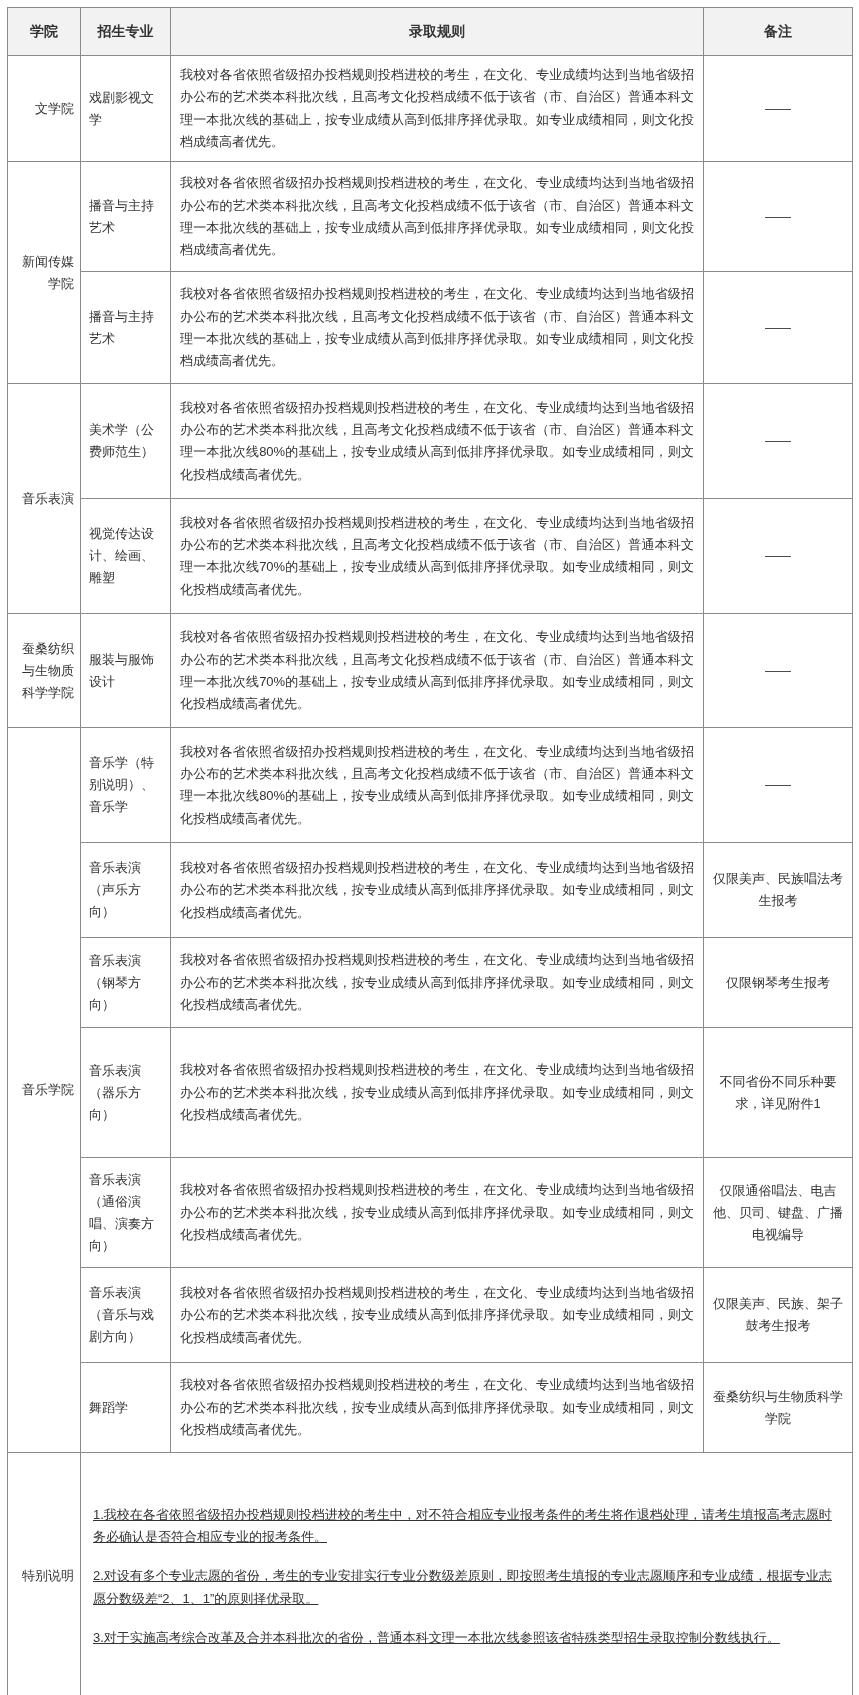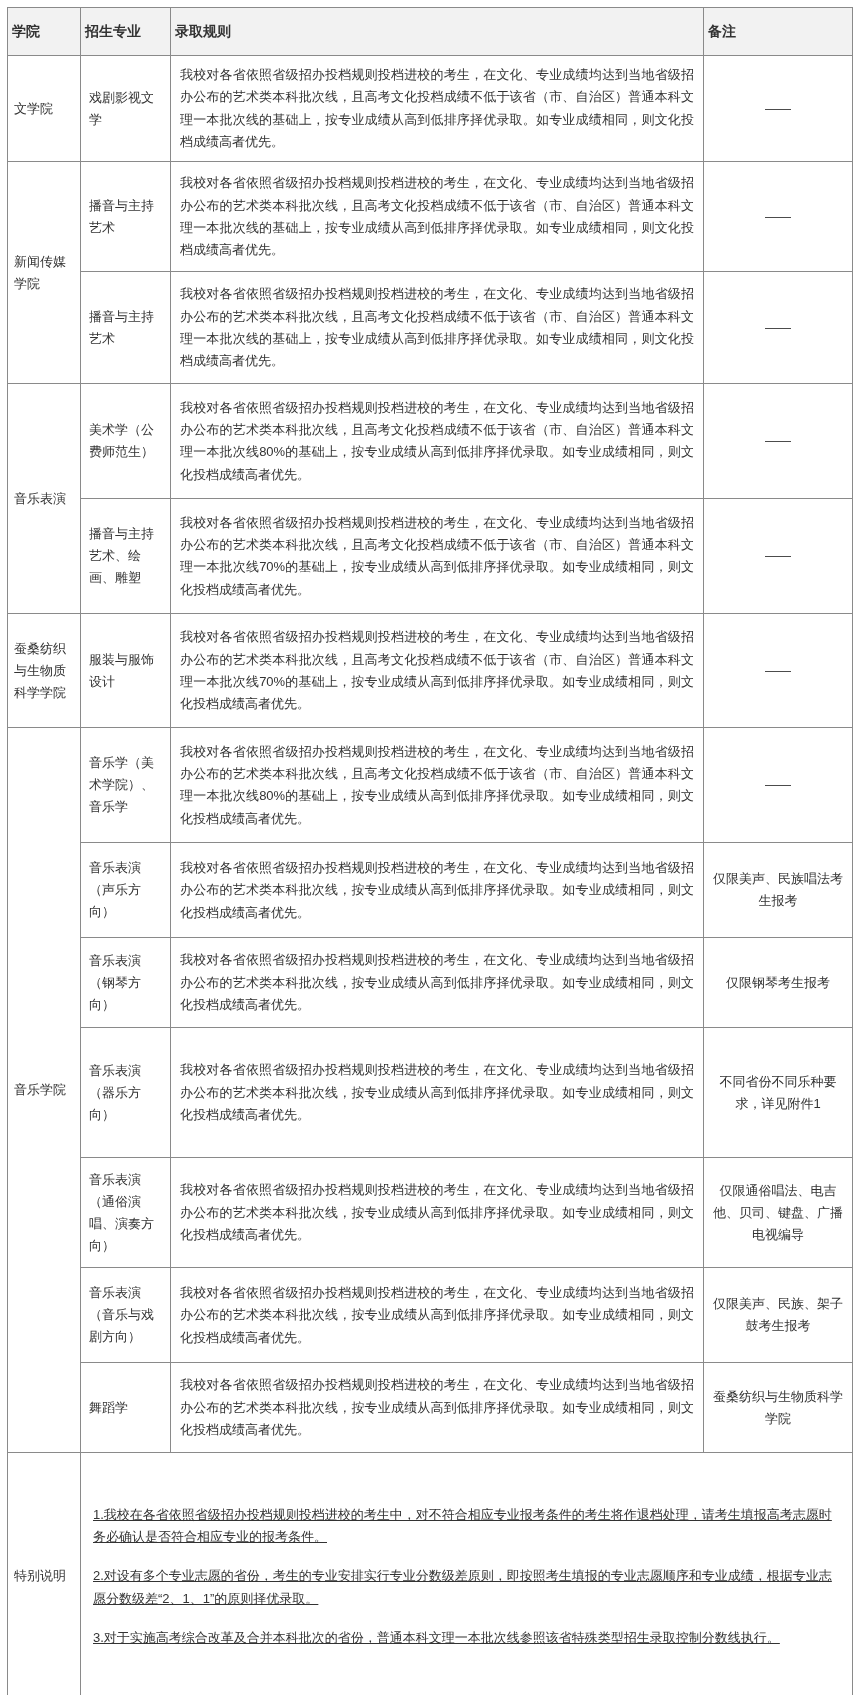--- a/index.html
+++ b/index.html
@@ -16,28 +16,28 @@
     table-layout: fixed;
   }
   table.rules th, table.rules td {
     border: 1px solid #8a8a8a;
     overflow: hidden;
   }
   table.rules th {
     background: #f2f2f2;
     font-size: 14px;
     font-weight: bold;
-    text-align: left;
+    text-align: center;
     vertical-align: middle;
     padding: 4px;
     color: #333333;
   }
   td { font-size: 13px; vertical-align: middle; }
   td.college {
-    text-align: left;
+    text-align: right;
     padding: 6px 6px;
     line-height: 1.7;
   }
   td.major {
     text-align: left;
     padding: 6px 8px;
     line-height: 1.7;
   }
   td.rule {
     text-align: justify;
@@ -98,35 +98,35 @@
         <td class="note">——</td>
       </tr>
 
       <tr style="height:115px">
         <td class="college" rowspan="2">音乐表演</td>
         <td class="major">美术学（公费师范生）</td>
         <td class="rule">我校对各省依照省级招办投档规则投档进校的考生，在文化、专业成绩均达到当地省级招办公布的艺术类本科批次线，且高考文化投档成绩不低于该省（市、自治区）普通本科文理一本批次线80%的基础上，按专业成绩从高到低排序择优录取。如专业成绩相同，则文化投档成绩高者优先。</td>
         <td class="note">——</td>
       </tr>
       <tr style="height:115px">
-        <td class="major">播音与主持艺术、绘画、雕塑</td>
+        <td class="major">视觉传达设计、绘画、雕塑</td>
         <td class="rule">我校对各省依照省级招办投档规则投档进校的考生，在文化、专业成绩均达到当地省级招办公布的艺术类本科批次线，且高考文化投档成绩不低于该省（市、自治区）普通本科文理一本批次线70%的基础上，按专业成绩从高到低排序择优录取。如专业成绩相同，则文化投档成绩高者优先。</td>
         <td class="note">——</td>
       </tr>
 
       <tr style="height:114px">
         <td class="college">蚕桑纺织与生物质科学学院</td>
         <td class="major">服装与服饰设计</td>
         <td class="rule">我校对各省依照省级招办投档规则投档进校的考生，在文化、专业成绩均达到当地省级招办公布的艺术类本科批次线，且高考文化投档成绩不低于该省（市、自治区）普通本科文理一本批次线70%的基础上，按专业成绩从高到低排序择优录取。如专业成绩相同，则文化投档成绩高者优先。</td>
         <td class="note">——</td>
       </tr>
 
       <tr style="height:115px">
         <td class="college" rowspan="7">音乐学院</td>
-        <td class="major">音乐学（美术学院）、音乐学</td>
+        <td class="major">音乐学（特别说明）、音乐学</td>
         <td class="rule">我校对各省依照省级招办投档规则投档进校的考生，在文化、专业成绩均达到当地省级招办公布的艺术类本科批次线，且高考文化投档成绩不低于该省（市、自治区）普通本科文理一本批次线80%的基础上，按专业成绩从高到低排序择优录取。如专业成绩相同，则文化投档成绩高者优先。</td>
         <td class="note">——</td>
       </tr>
       <tr style="height:95px">
         <td class="major">音乐表演（声乐方向）</td>
         <td class="rule">我校对各省依照省级招办投档规则投档进校的考生，在文化、专业成绩均达到当地省级招办公布的艺术类本科批次线，按专业成绩从高到低排序择优录取。如专业成绩相同，则文化投档成绩高者优先。</td>
         <td class="note">仅限美声、民族唱法考生报考</td>
       </tr>
       <tr style="height:90px">
         <td class="major">音乐表演（钢琴方向）</td>

